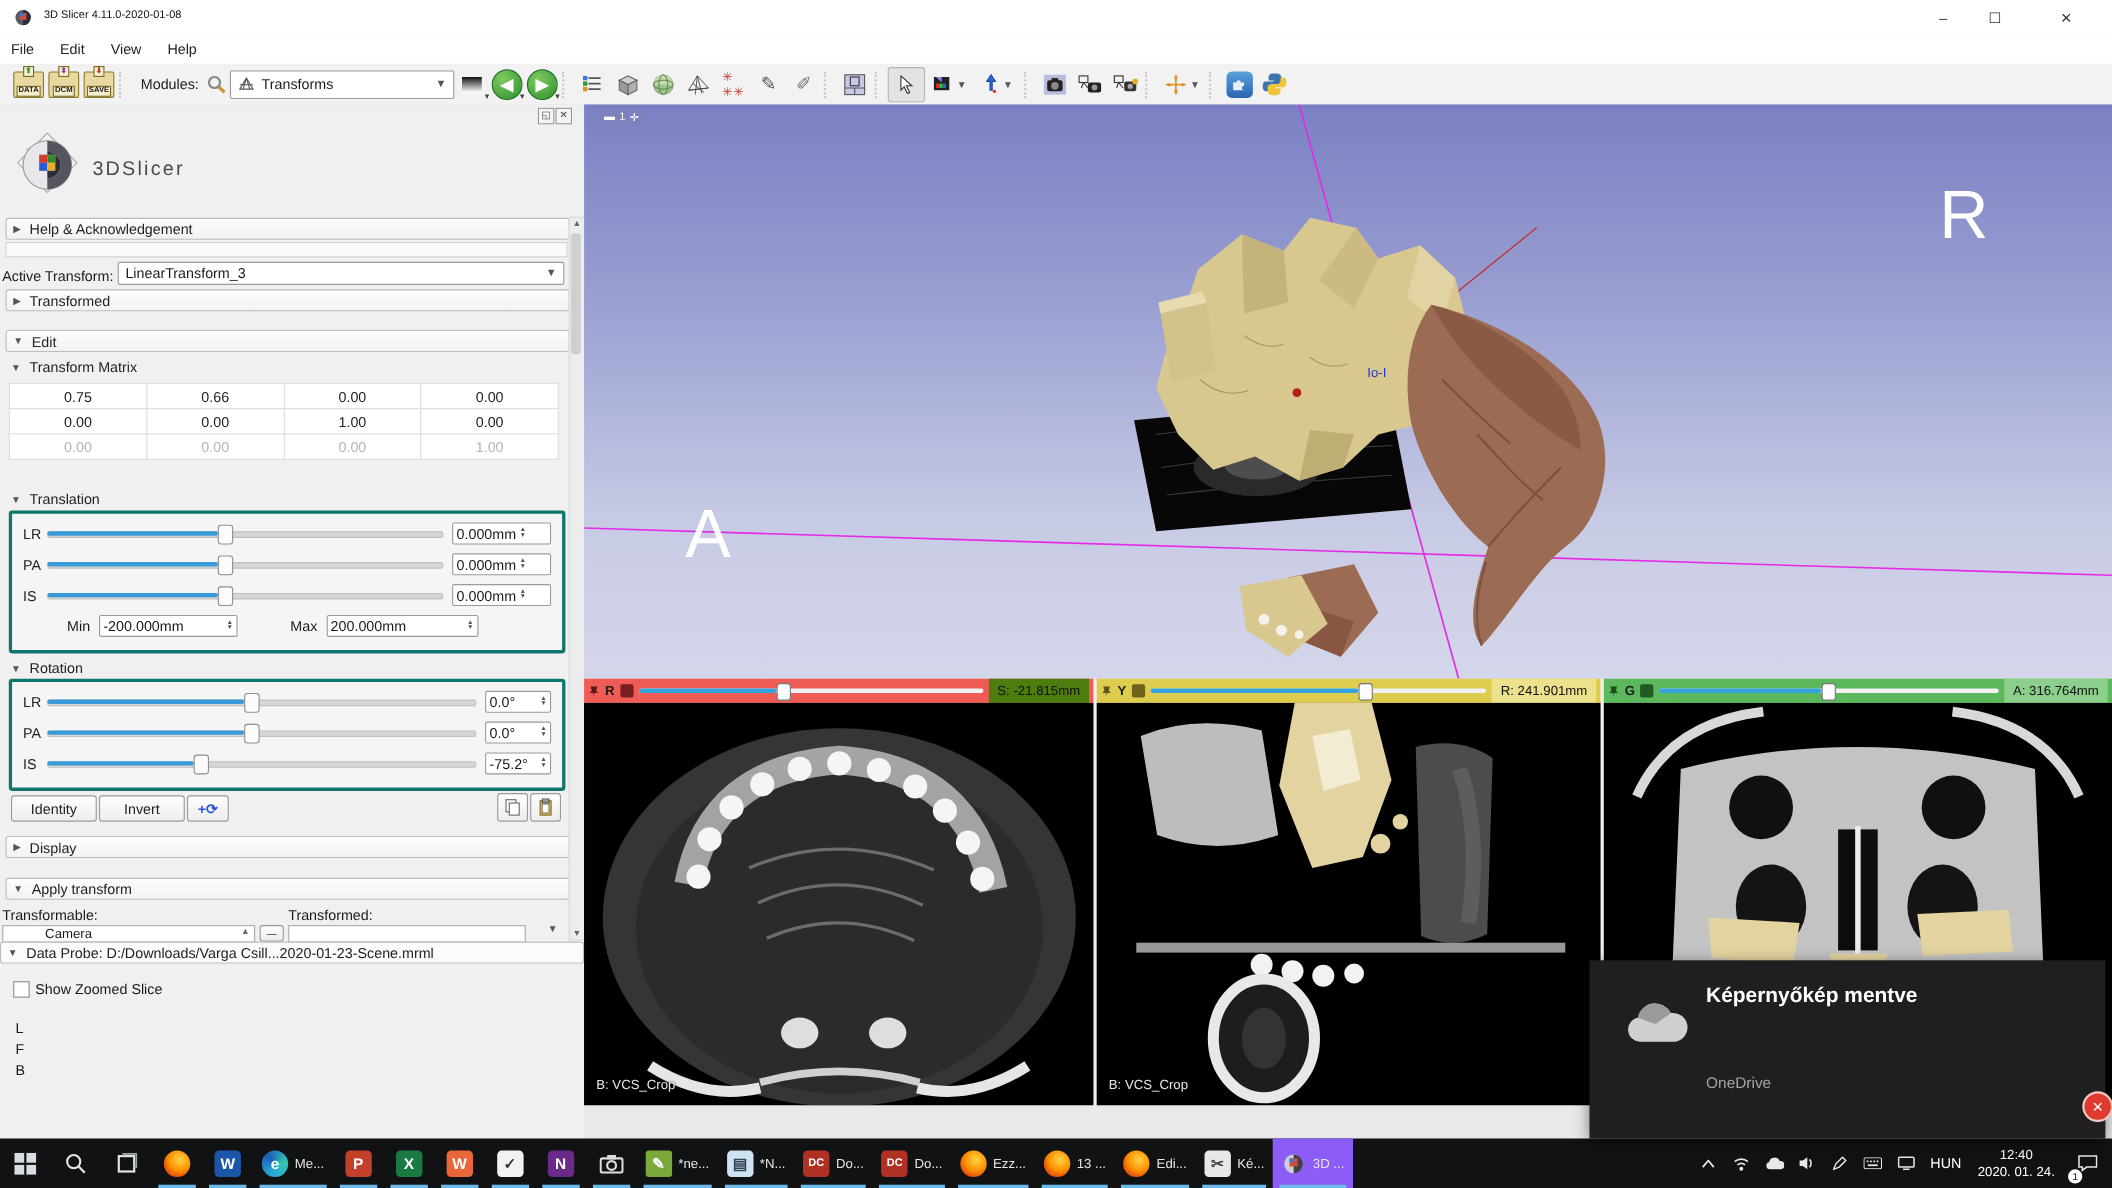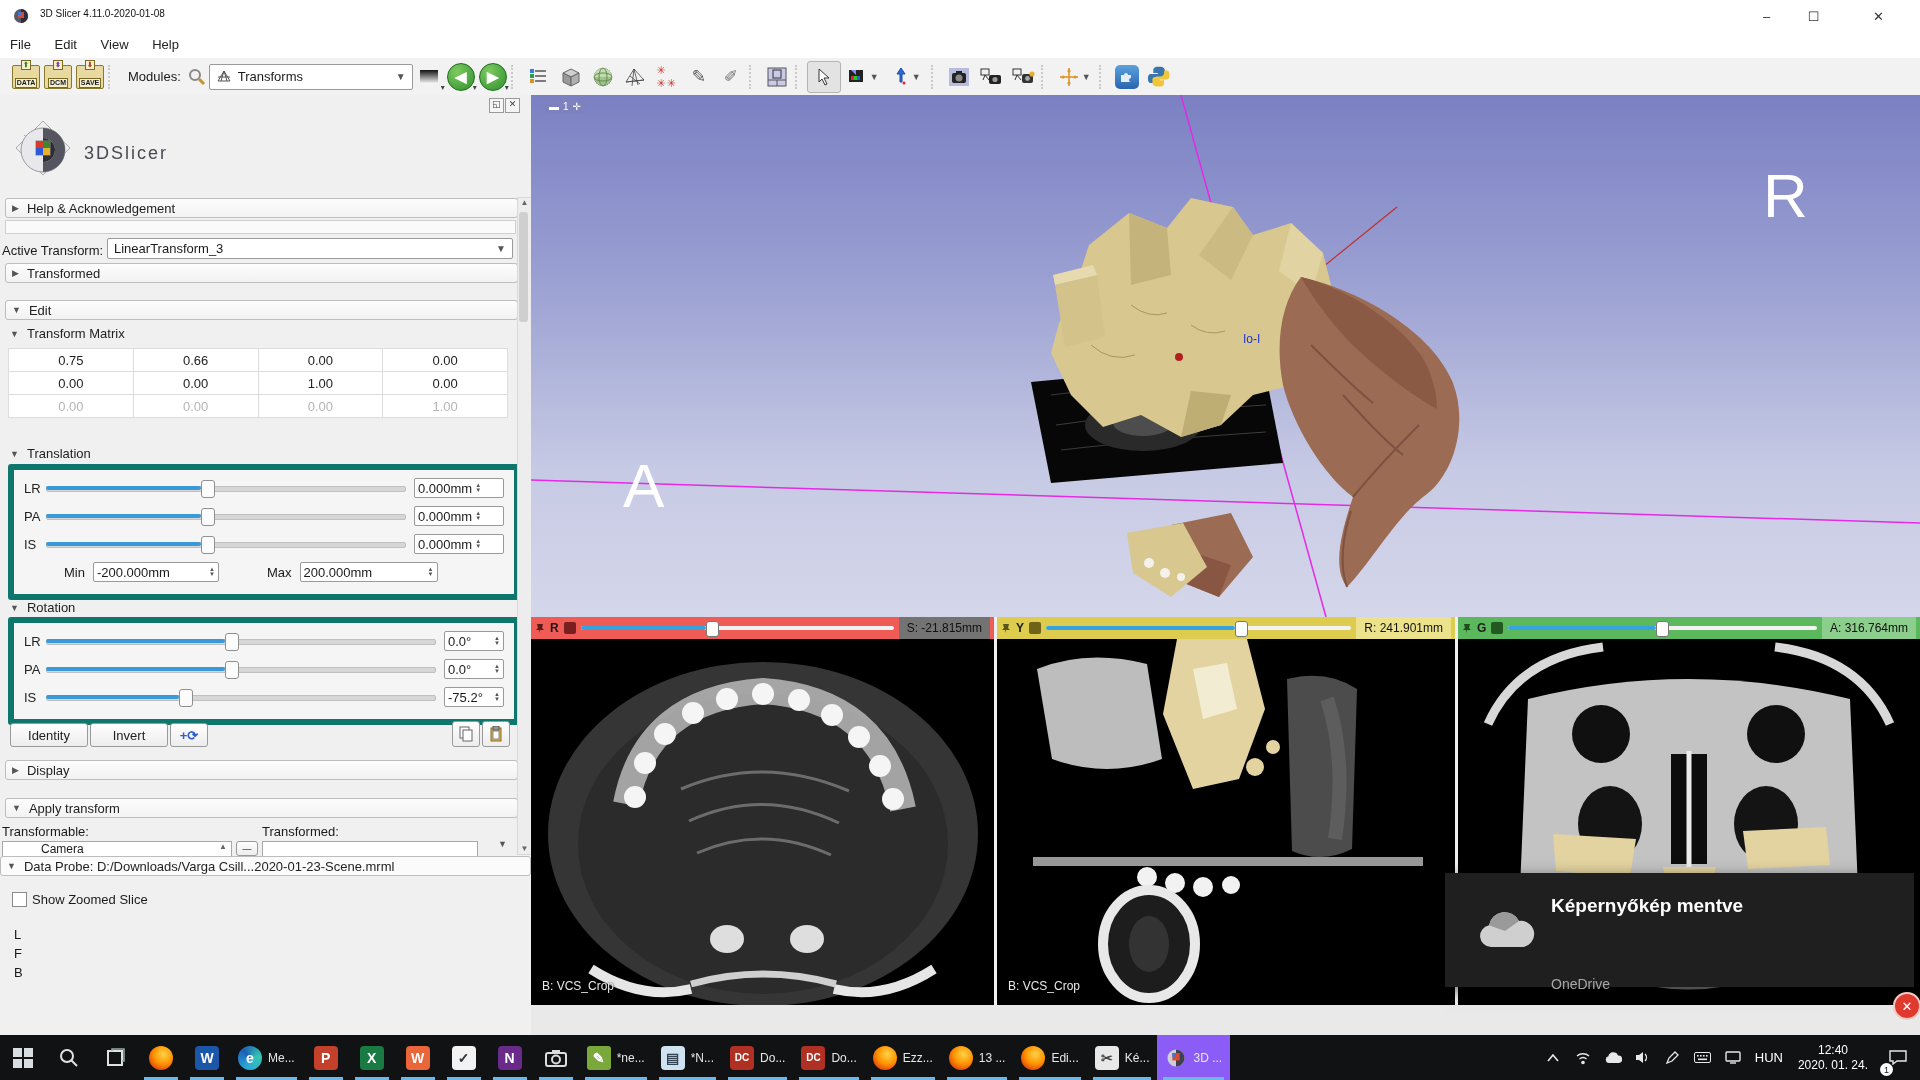--- a/index.html
+++ b/index.html
@@ -29,21 +29,21 @@
   #panel{left:0;top:95px;width:531px;height:940px;background:#f0f0f0}
   .pnl-topbtn{top:3px;width:13px;height:13px;border:1px solid #9a9a9a;background:#f5f5f5;font-size:9px;line-height:11px;text-align:center;color:#444}
   .hdr{background:linear-gradient(#fdfdfd,#f2f2f2);border:1px solid #bdbdbd;border-radius:3px;height:18px;
        display:flex;align-items:center;gap:8px;padding:0 6px;font-size:13px;color:#222}
   .hdr .tri{font-size:9px;color:#555}
   .subhdr{display:flex;align-items:center;gap:8px;font-size:13px;color:#222}
   .subhdr .tri{font-size:9px;color:#555}
   table.matrix{border-collapse:collapse;width:500px;background:#fff;border:1px solid #c4c4c4}
   table.matrix td{border:1px solid #dcdcdc;width:125px;height:20px;text-align:center;font-size:13px;color:#222}
   table.matrix tr.muted td{color:#b5b5b5}
-  .grp{background:#f5f5f5;border:6px solid #0f766e;border-radius:3px}
+  .grp{background:#f5f5f5;border:3px solid #0f766e;border-radius:3px}
   .srow{position:absolute;display:flex;align-items:center}
   .slabel{width:22px;font-size:13px;color:#222}
   .track{position:relative;height:18px}
   .track .groove{position:absolute;left:0;right:0;top:7px;height:4px;background:#d6d6d6;border-radius:2px;border:1px solid #c0c0c0}
   .track .fill{position:absolute;left:0;top:7px;height:4px;background:#3a9ad9;border-radius:2px}
   .track .knob{position:absolute;top:1px;width:12px;height:16px;background:#fcfcfc;border:1px solid #8f8f8f;border-radius:3px}
   .spin{background:#fff;border:1px solid #9a9a9a;border-radius:2px;height:18px;display:flex;align-items:center;padding:0 3px;font-size:13px}
   .spinarrows{display:flex;flex-direction:column;justify-content:center;font-size:6px;color:#555;line-height:5px;margin-left:3px}
   .btn{background:linear-gradient(#fefefe,#ededed);border:1px solid #9a9a9a;border-radius:3px;display:flex;align-items:center;justify-content:center;font-size:13px;color:#222}
   .chk{width:13px;height:13px;border:1px solid #8a8a8a;background:#fff}
@@ -58,21 +58,21 @@
   .slicebar .letter{font-size:12px;color:#1c1c1c;font-weight:bold}
   .slicebar .micon{width:12px;height:12px;border-radius:2px;flex:0 0 auto}
   .slicebar .strack{position:relative;height:14px;flex:1}
   .slicebar .sgroove{position:absolute;left:0;right:0;top:5px;height:4px;background:#f2f2f2;border-radius:2px}
   .slicebar .sfill{position:absolute;left:0;top:5px;height:4px;background:#35a3e0;border-radius:2px}
   .slicebar .sknob{position:absolute;top:0;width:11px;height:14px;background:#fdfdfd;border:1px solid #777;border-radius:3px}
   .slicebar .val{font-size:12px;color:#111;white-space:nowrap;padding:3px 8px;align-self:stretch;display:flex;align-items:center}
   .sliceview{top:639px;height:366px;background:#000;overflow:hidden}
   .slicelabel{color:#e8e8e8;font-size:12px;text-shadow:0 0 2px #000}
   
-  #toast{left:1445px;top:873px;width:469px;height:114px;background:#1f1f1f;box-shadow:0 4px 14px rgba(0,0,0,.55);z-index:60}
+  #toast{left:1445px;top:873px;width:469px;height:162px;background:#1f1f1f;box-shadow:0 4px 14px rgba(0,0,0,.55);z-index:60}
   #toast .t-title{color:#fff;font-size:19px;font-weight:bold}
   #toast .t-body{color:#cfcfcf;font-size:18px;line-height:24px}
   #toast .t-app{color:#a6a6a6;font-size:14px}
   #toast-close{left:1893px;top:992px;width:24px;height:24px;border-radius:50%;background:#e03a2f;border:2px solid #f4c9c4;
                color:#fff;font-size:13px;display:flex;align-items:center;justify-content:center;z-index:70}
   
   #taskbar{left:0;top:1035px;width:1920px;height:45px;background:#101214;display:flex;align-items:stretch;z-index:50}
   .tb-ic{width:46px;display:flex;align-items:center;justify-content:center;position:relative;flex:0 0 auto}
   .tb-app{display:flex;align-items:center;gap:6px;padding:0 8px;position:relative;flex:0 0 auto;max-width:78px}
   .tb-app .lbl{color:#e6e6e6;font-size:12px;white-space:nowrap;overflow:hidden}
@@ -586,21 +586,21 @@
   <svg class="pin" viewBox="0 0 10 10">
       <path d="M2 1 L8 1 L7 5 L9 7 L5 7 L5 10 L4 7 L1 7 L3 5z" fill="#5a1a1a"></path>
     </svg>
   <span class="letter">R</span>
   <div class="micon" style="background:#7a1f1f"></div>
   <div class="strack">
     <div class="sgroove"></div>
       <div class="sfill" style="width:40%"></div>
       <div class="sknob" style="left:40%"></div>
   </div>
-  <div class="val" style="background:#737373">S: -21.815mm</div>
+  <div class="val" style="background:#4d7c0f">S: -21.815mm</div>
 </div>
 <div class="abs slicebar" style="left:997px;width:458px;background:#ddcc4e">
   <svg class="pin" viewBox="0 0 10 10">
       <path d="M2 1 L8 1 L7 5 L9 7 L5 7 L5 10 L4 7 L1 7 L3 5z" fill="#5a531a"></path>
     </svg>
   <span class="letter">Y</span>
   <div class="micon" style="background:#6e6318"></div>
   <div class="strack">
     <div class="sgroove"></div>
       <div class="sfill" style="width:62%"></div>

